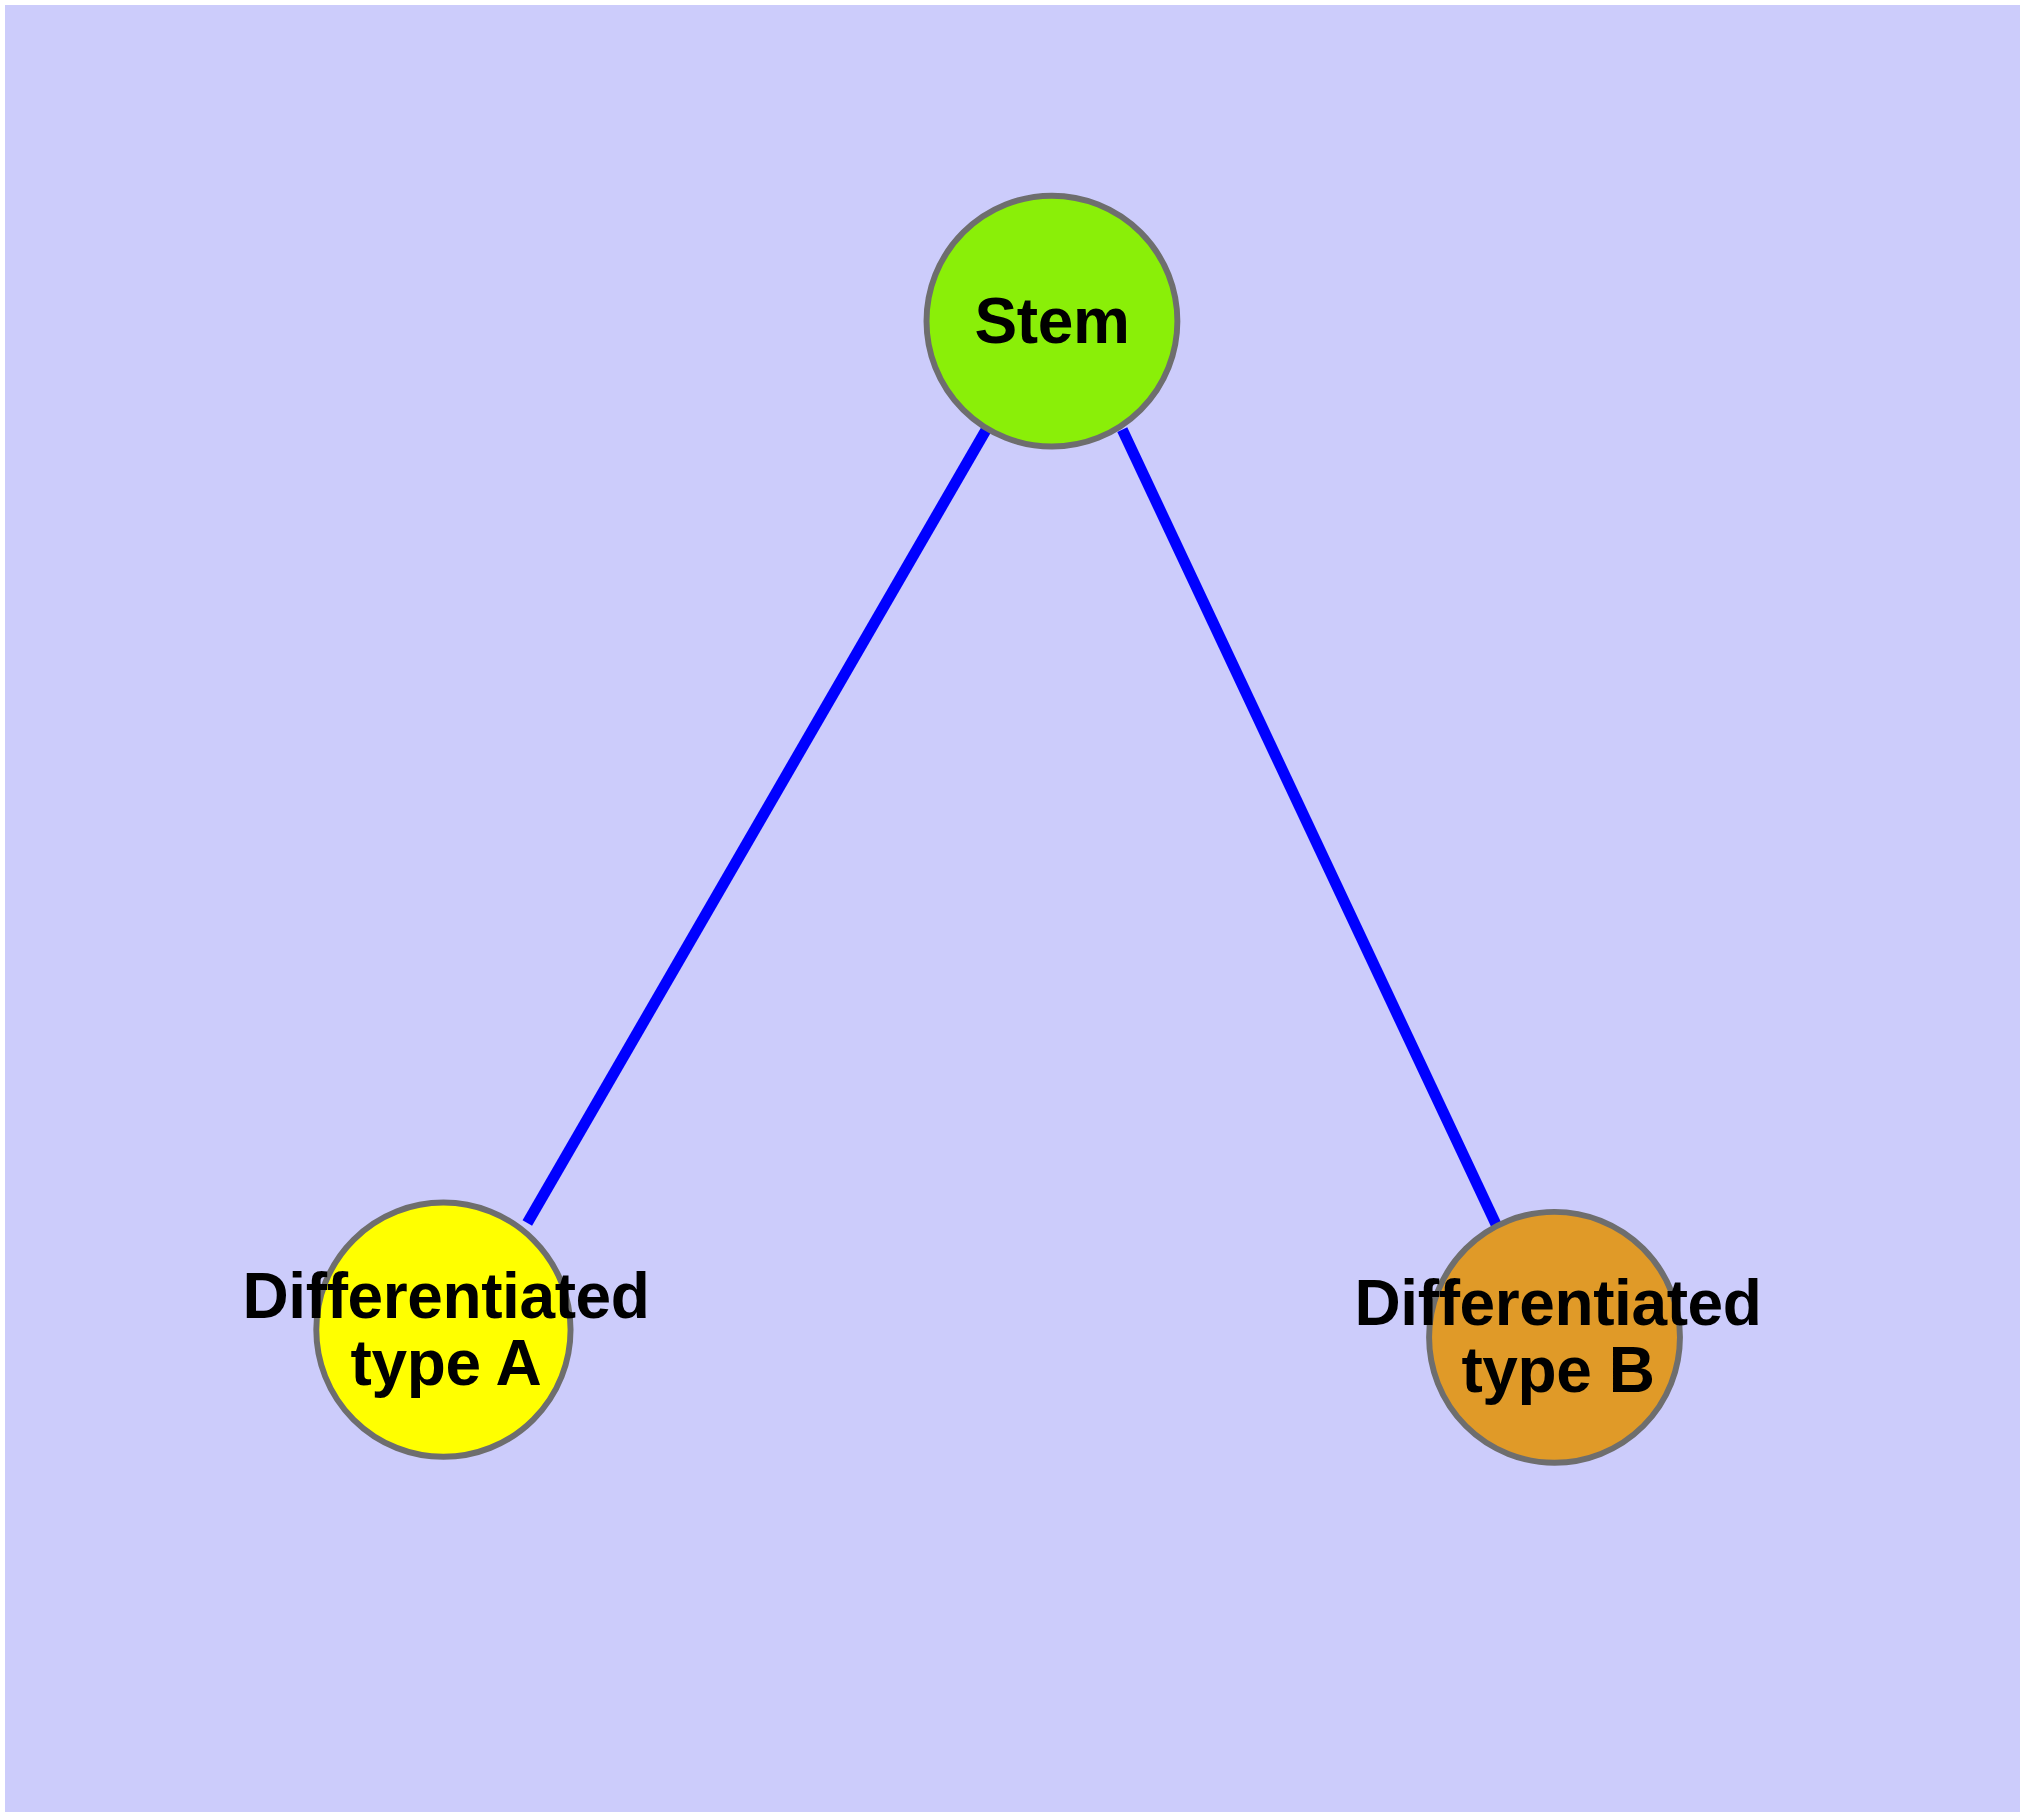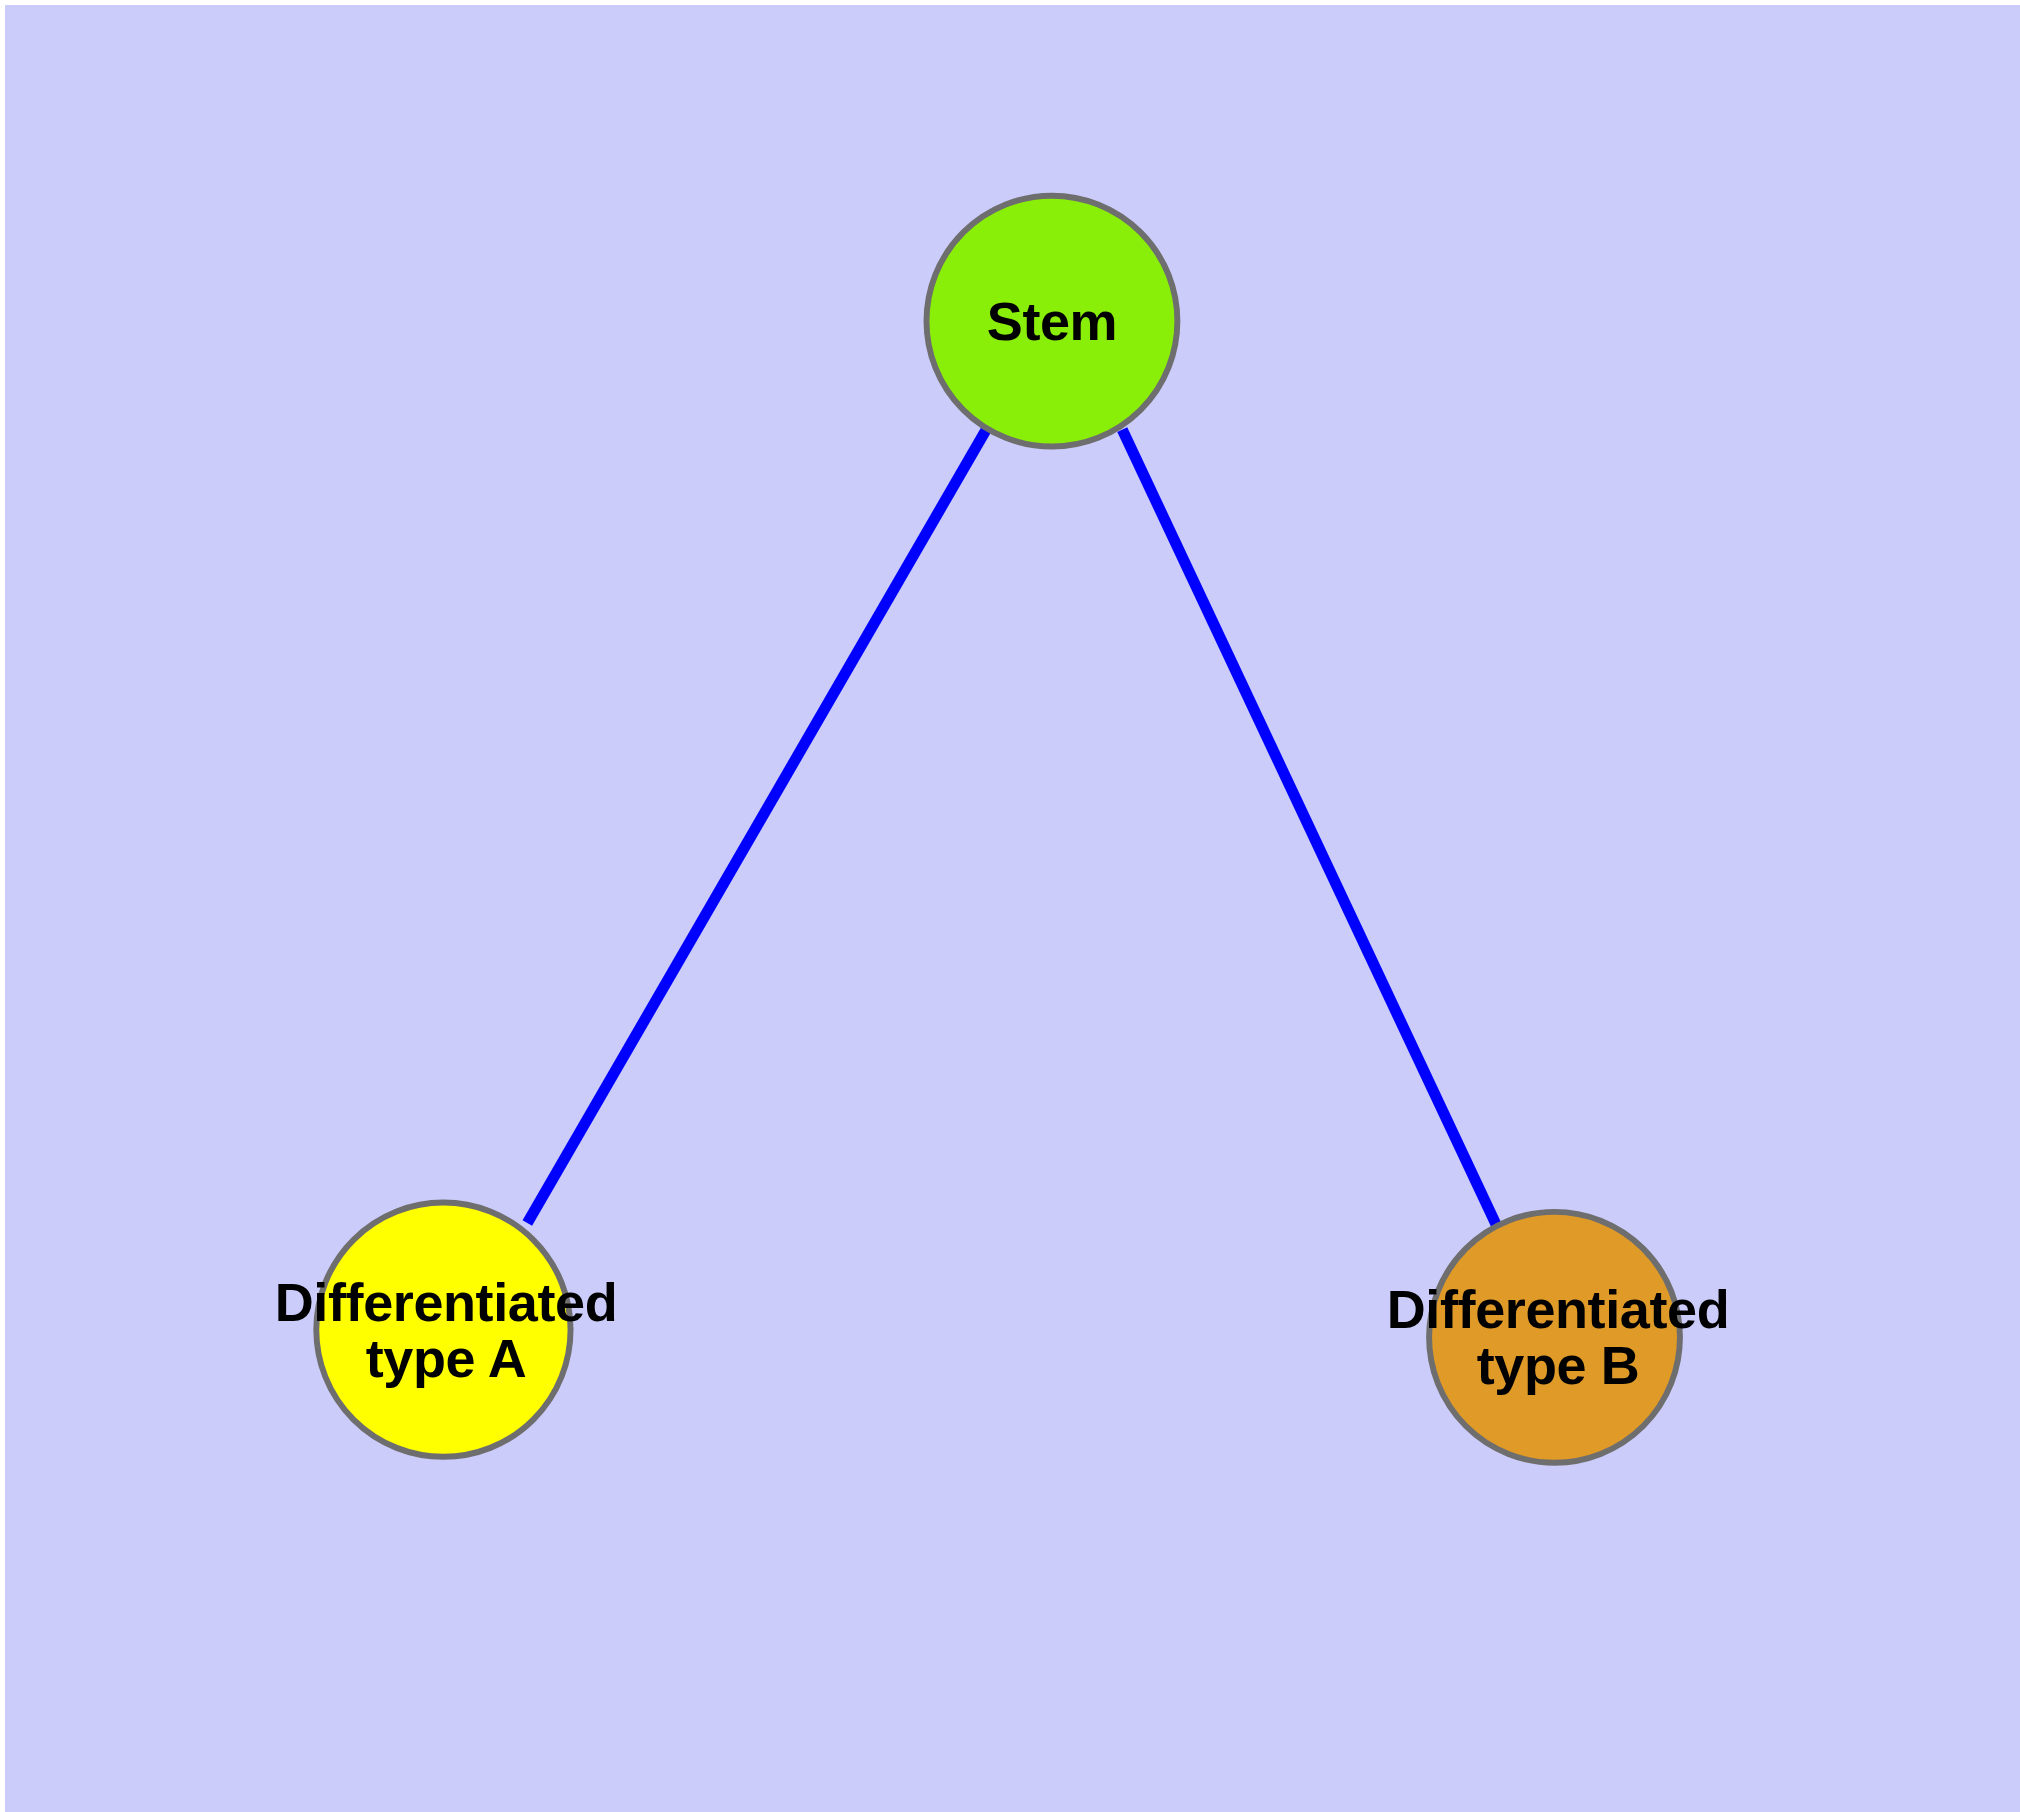--- a/index.html
+++ b/index.html
@@ -24,21 +24,21 @@
     position: absolute;
     left: 0;
     top: 0;
     width: 2021px;
     height: 1812px;
   }
   .node-label {
     position: absolute;
     color: #000000;
     font-weight: bold;
-    font-size: 54px;
+    font-size: 64px;
     line-height: 1.04;
     text-align: center;
     white-space: pre;
     letter-spacing: -0.4px;
     transform: translate(-50%, -50%);
     pointer-events: none;
     user-select: none;
   }
 </style>
 </head>

